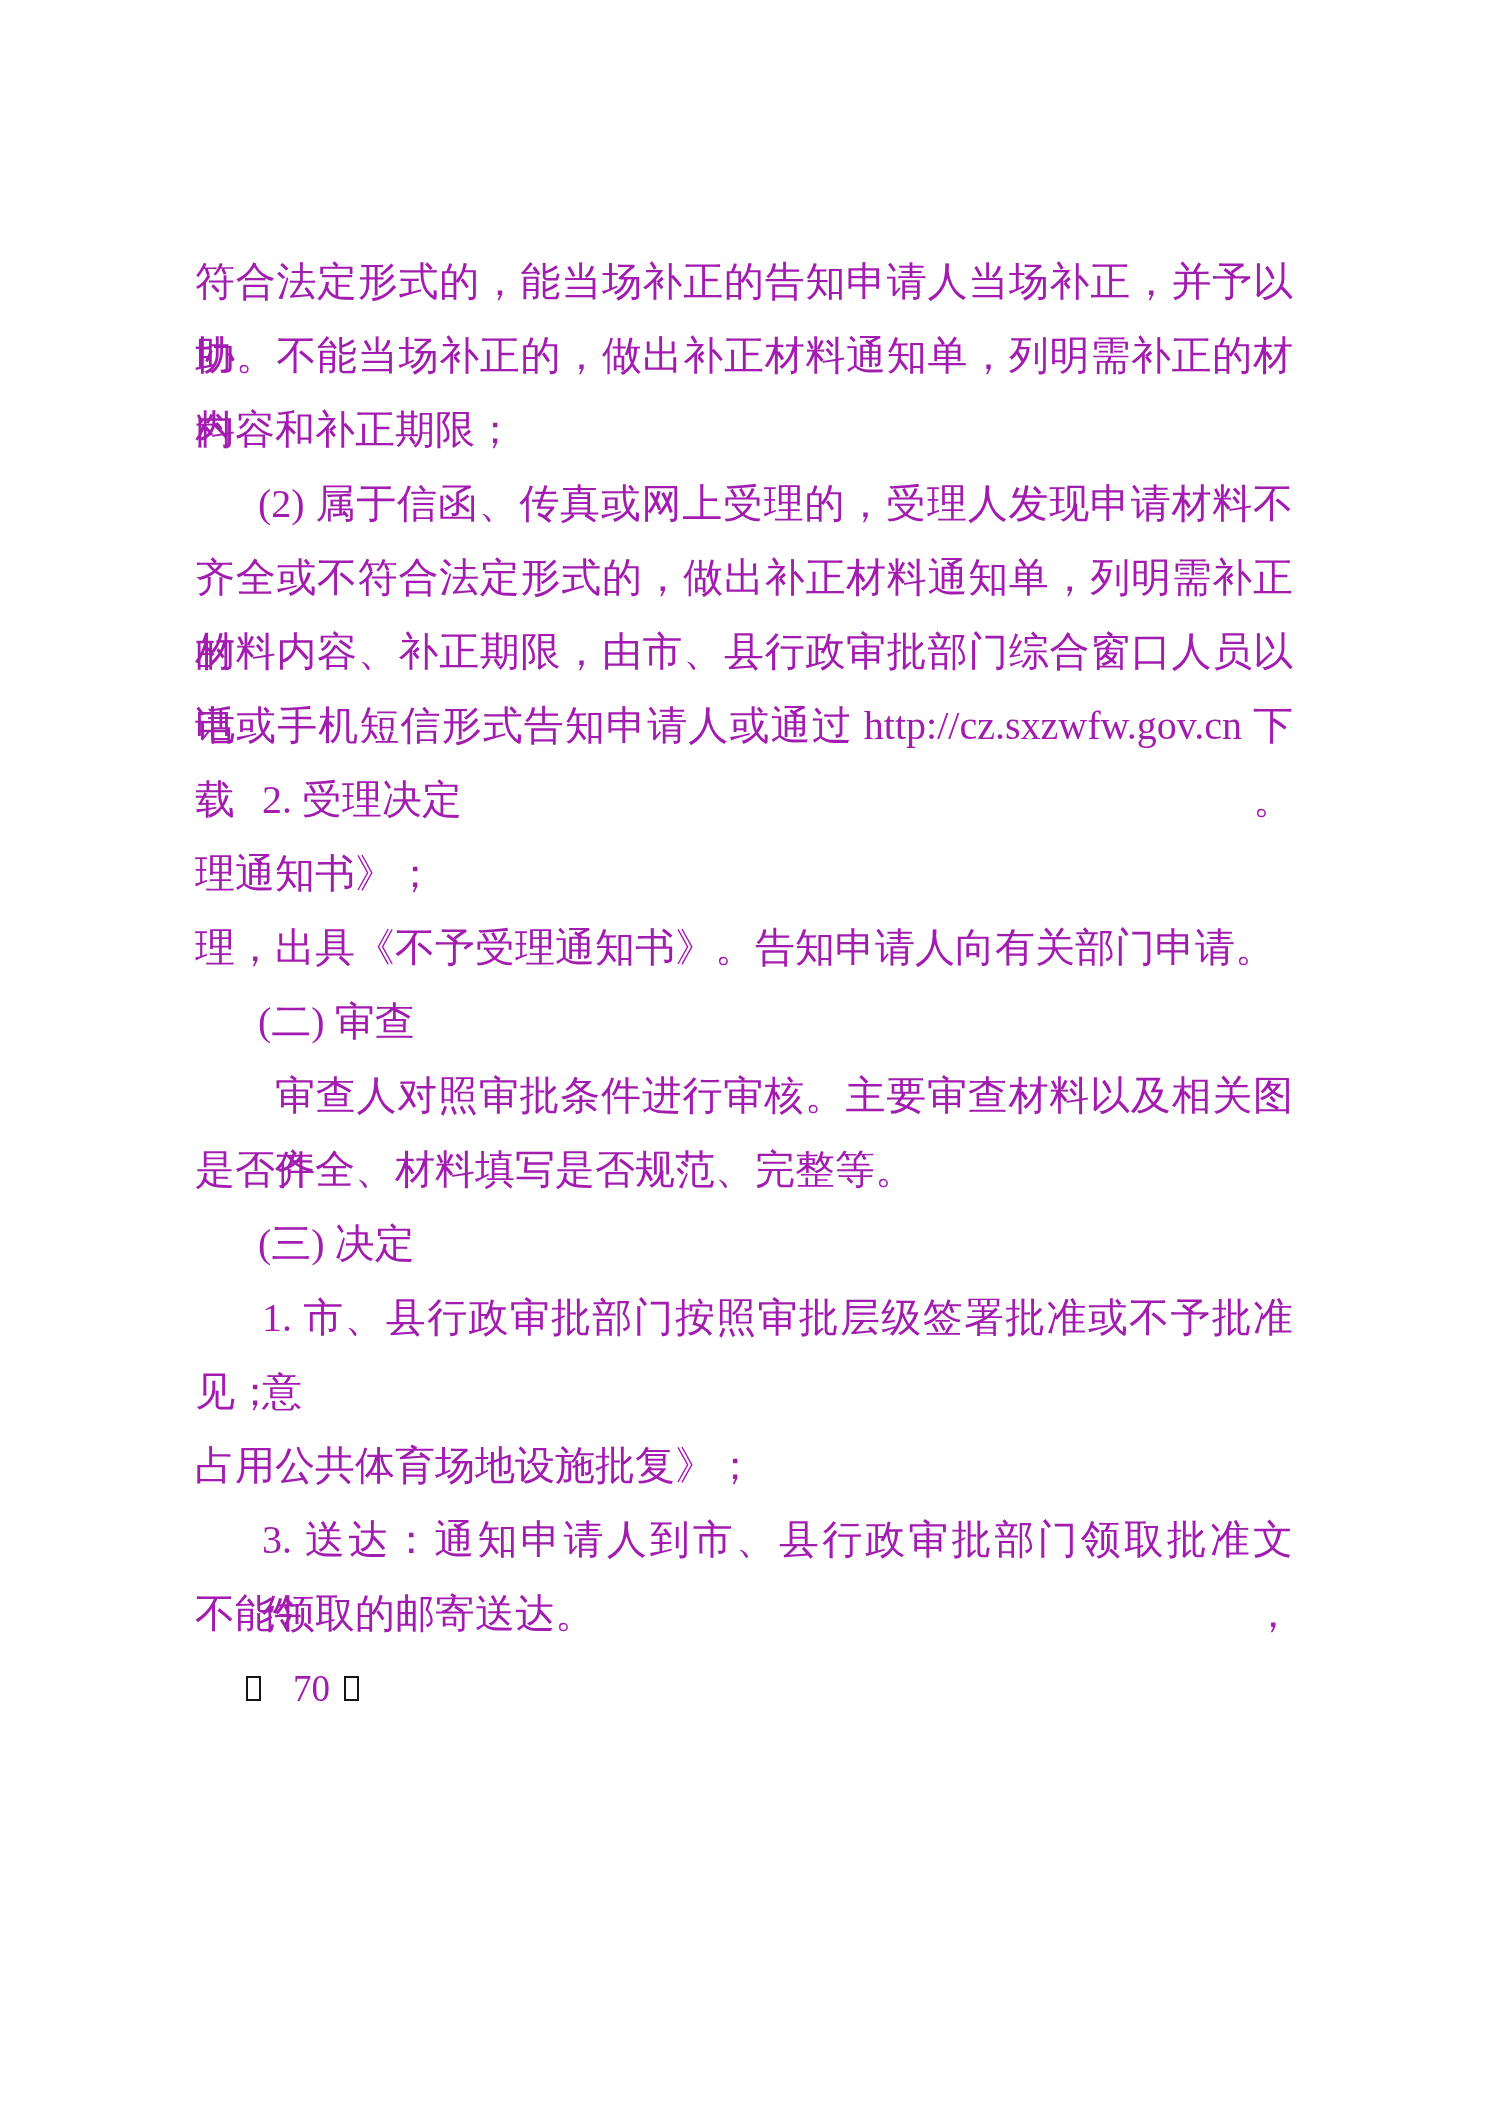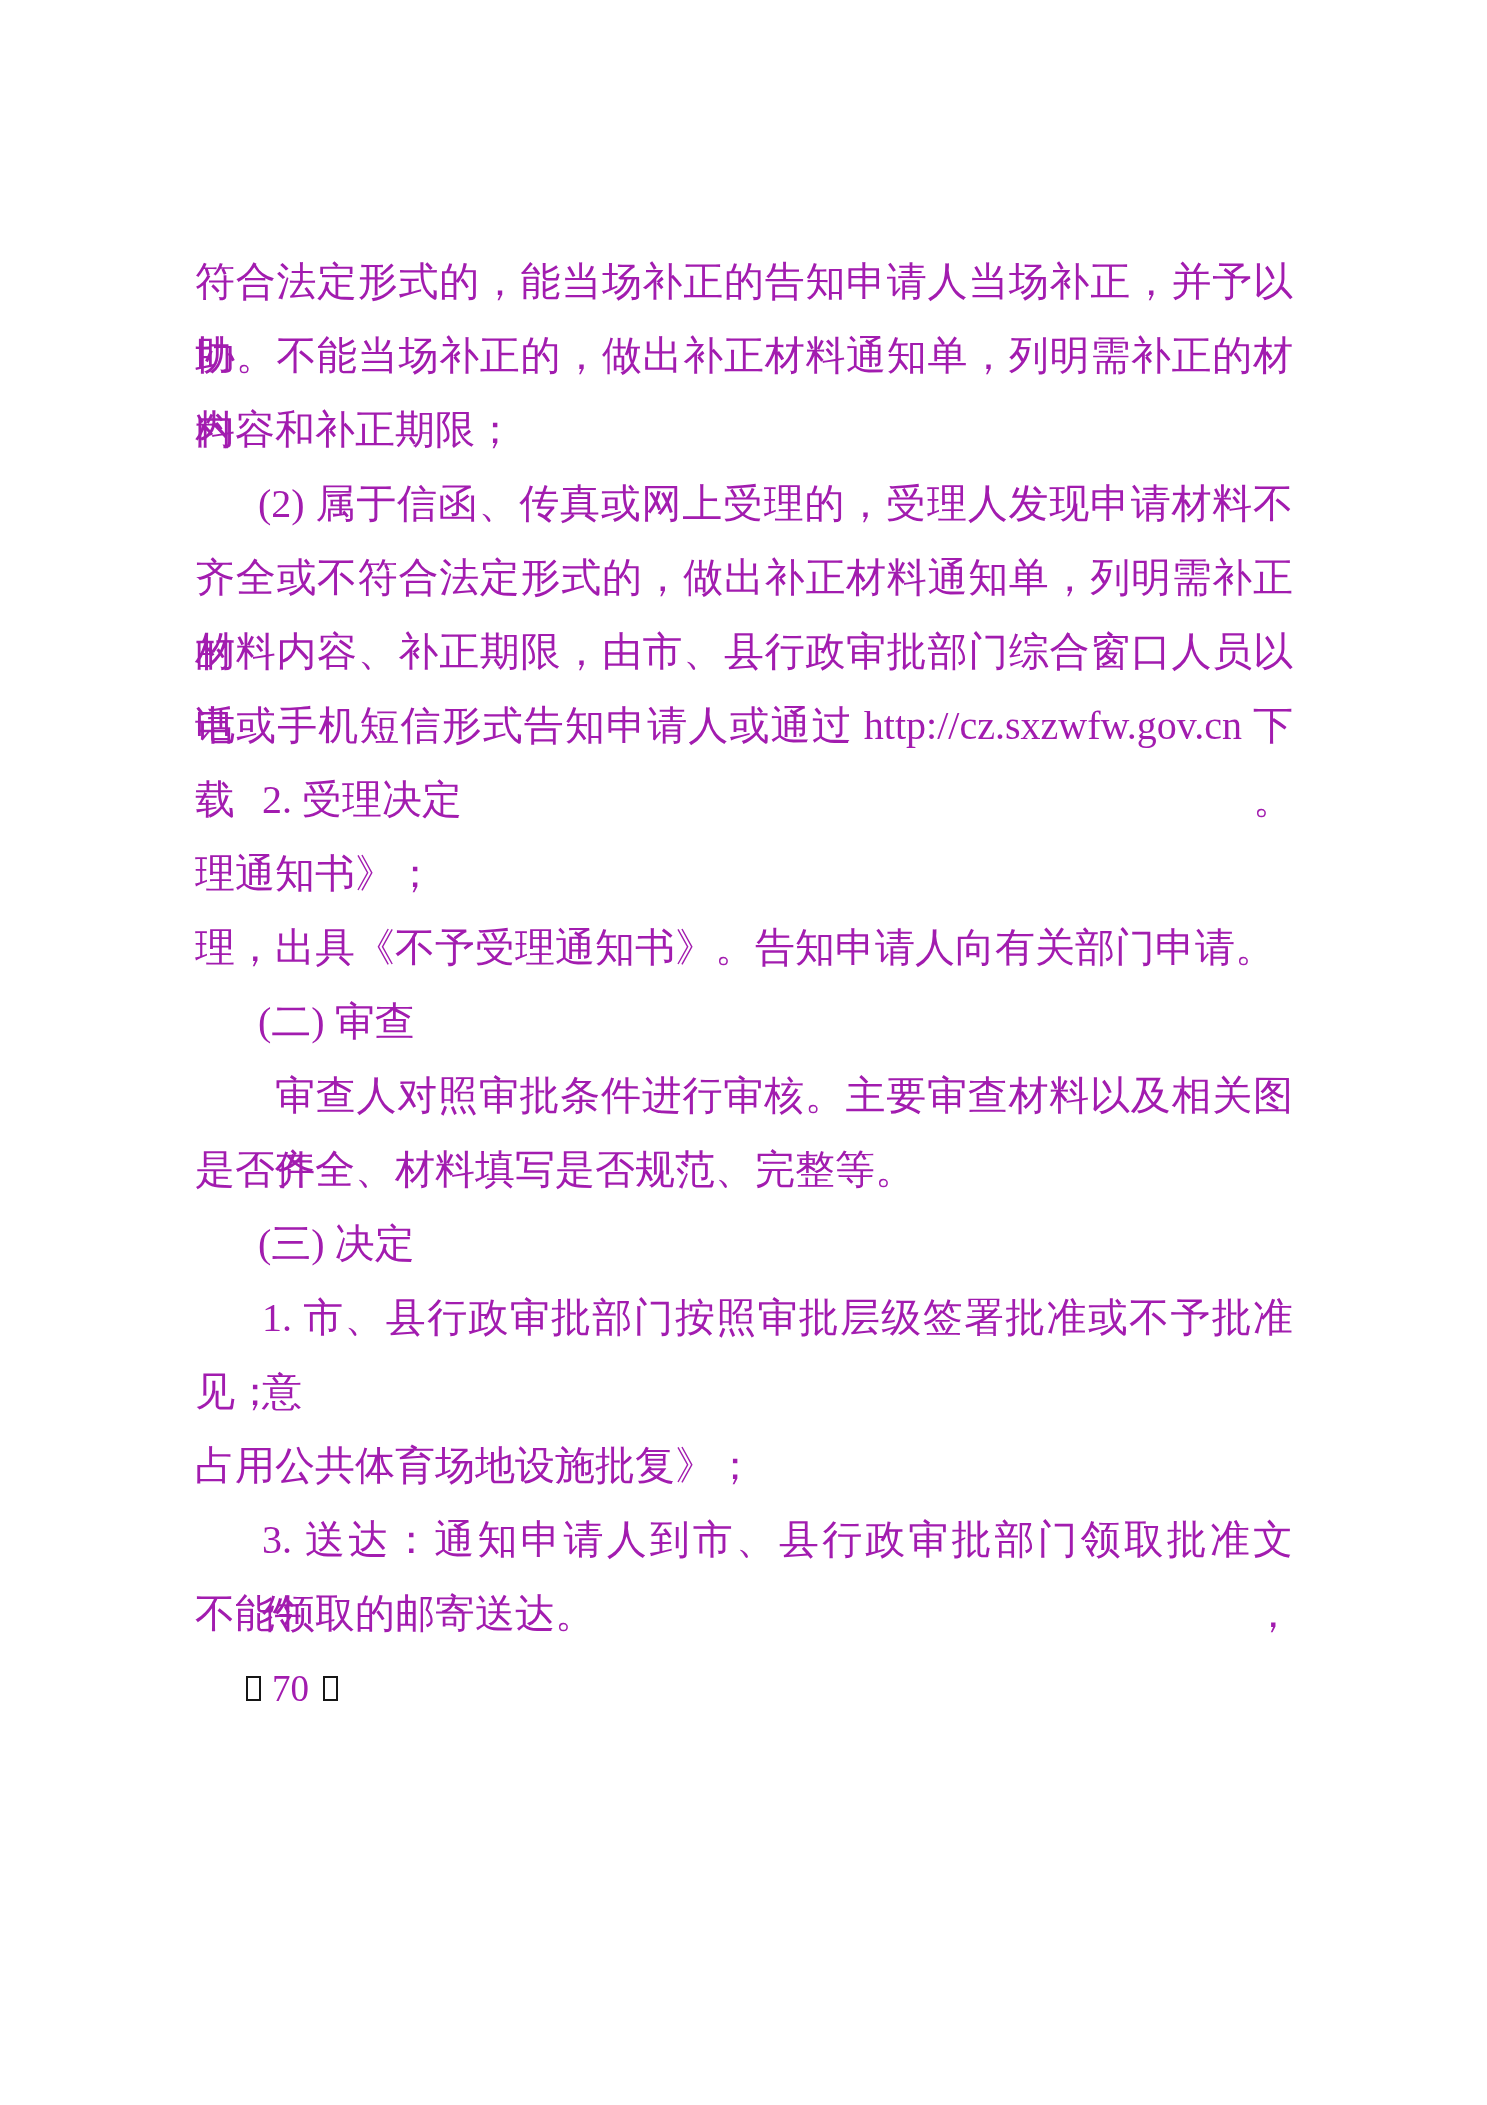--- a/index.html
+++ b/index.html
@@ -43,21 +43,21 @@
   }
   .tofu-box {
     display: inline-block;
     width: 15px; height: 25px;
     border: 2px solid #161616;
     box-sizing: border-box;
   }
   .page-num {
     font-size: 37px;
     line-height: 1;
-    margin-left: 11px;
+    margin-left: 32px;
     margin-right: 14px;
   }
 </style>
 </head>
 <body>
 
 <div class="page">
   <div class="text-block">
 
     <div class="line justify">符合法定形式的，能当场补正的告知申请人当场补正，并予以协</div>

